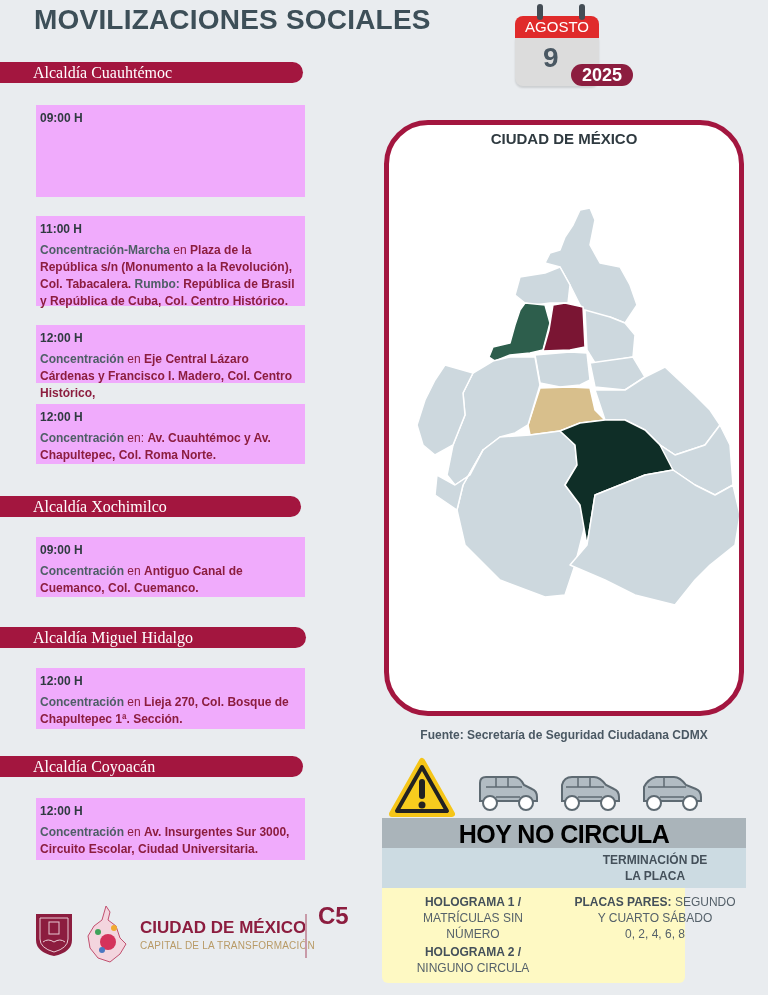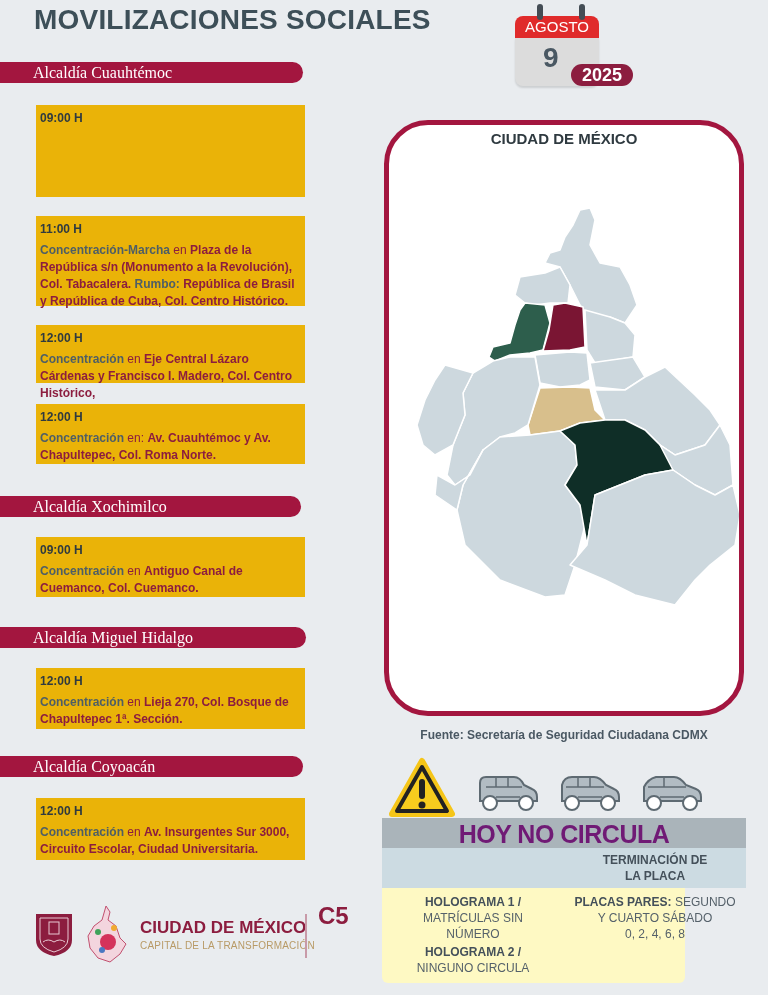--- a/index.html
+++ b/index.html
@@ -10,35 +10,35 @@
 
   .cal { position: absolute; left: 513px; top: 4px; width: 120px; height: 82px; }
   .cal .ring { position: absolute; top: 0; width: 6px; height: 16px; background: #444d55; border-radius: 3px; }
   .cal .head { position: absolute; left: 2px; top: 12px; width: 84px; height: 22px; background: #e02b2b; border-radius: 8px 8px 0 0; color: #fff; font-weight: 400; font-size: 15px; text-align: center; line-height: 22px; }
   .cal .body { position: absolute; left: 2px; top: 34px; width: 84px; height: 48px; background: #dcdcdc; border-radius: 0 0 8px 8px; box-shadow: 0 2px 2px rgba(0,0,0,0.12); }
   .cal .day { position: absolute; left: 30px; top: 38px; font-size: 28px; font-weight: 700; color: #4a5863; }
   .cal .year { position: absolute; left: 58px; top: 60px; width: 62px; height: 22px; background: #8c1d3f; border-radius: 11px; color: #fff; font-weight: 700; font-size: 18px; text-align: center; line-height: 22px; }
 
   .section-bar { position: absolute; left: 0; height: 21px; background: #a3163f; border-radius: 0 11px 11px 0; color: #fff; font-size: 16px; line-height: 21px; padding-left: 33px; font-family: Liberation Serif, serif; }
 
-  .card { position: absolute; left: 36px; width: 269px; background: #eab308; padding: 6px 4px 6px 4px; }
+  .card { position: absolute; left: 36px; width: 269px; background: #f0abfc; padding: 6px 4px 6px 4px; }
   .card .time { font-size: 12px; font-weight: 700; color: #2f3a40; margin-bottom: 6px; }
   .card .desc { font-size: 12px; line-height: 17px; font-weight: 700; color: #8c1d3f; }
   .card .desc .kind { color: #4e5e66; }
   .card .desc .conn { color: #8c1d3f; font-weight: 400; }
 
   .map-frame { position: absolute; left: 384px; top: 120px; width: 360px; height: 596px; border: 5px solid #a3163f; border-radius: 44px; background: #fff; }
   .map-title { position: absolute; left: 0; right: 0; top: 5px; text-align: center; font-size: 15px; font-weight: 700; color: #2f3a40; }
   .map-svg { position: absolute; left: 0; top: 0; }
   .source { position: absolute; left: 384px; top: 728px; width: 360px; text-align: center; font-size: 12px; font-weight: 700; color: #4a5863; }
 
   .warn { position: absolute; left: 389px; top: 757px; }
   .car { position: absolute; top: 773px; }
 
-  .hnc-band { position: absolute; left: 382px; top: 818px; width: 364px; height: 30px; background: #aab4ba; text-align: center; font-size: 25px; font-weight: 700; color: #701a75; line-height: 32px; letter-spacing: -0.5px; }
+  .hnc-band { position: absolute; left: 382px; top: 818px; width: 364px; height: 30px; background: #aab4ba; text-align: center; font-size: 25px; font-weight: 700; color: #000000; line-height: 32px; letter-spacing: -0.5px; }
   .hnc-head { position: absolute; left: 382px; top: 848px; width: 364px; height: 40px; background: #ccdbe2; }
   .hnc-head .col { position: absolute; top: 4px; text-align: center; font-size: 12px; font-weight: 700; color: #44505a; line-height: 16px; }
   .hnc-body { position: absolute; left: 382px; top: 888px; width: 303px; height: 95px; background: #fef9c3; border-radius: 0 0 6px 6px; }
   .hnc-body .col { position: absolute; text-align: center; font-size: 12px; color: #55616a; line-height: 16px; }
   .hnc-body b { color: #44505a; }
 
   .footer { position: absolute; left: 30px; top: 900px; width: 340px; height: 70px; }
   .logo-text1 { position: absolute; left: 110px; top: 18px; font-size: 17px; font-weight: 700; color: #8c1d3f; }
   .logo-text2 { position: absolute; left: 110px; top: 40px; font-size: 10px; color: #b89a66; letter-spacing: 0.2px; }
   .logo-divider { position: absolute; left: 275px; top: 14px; width: 2px; height: 44px; background: #c89aa8; }

